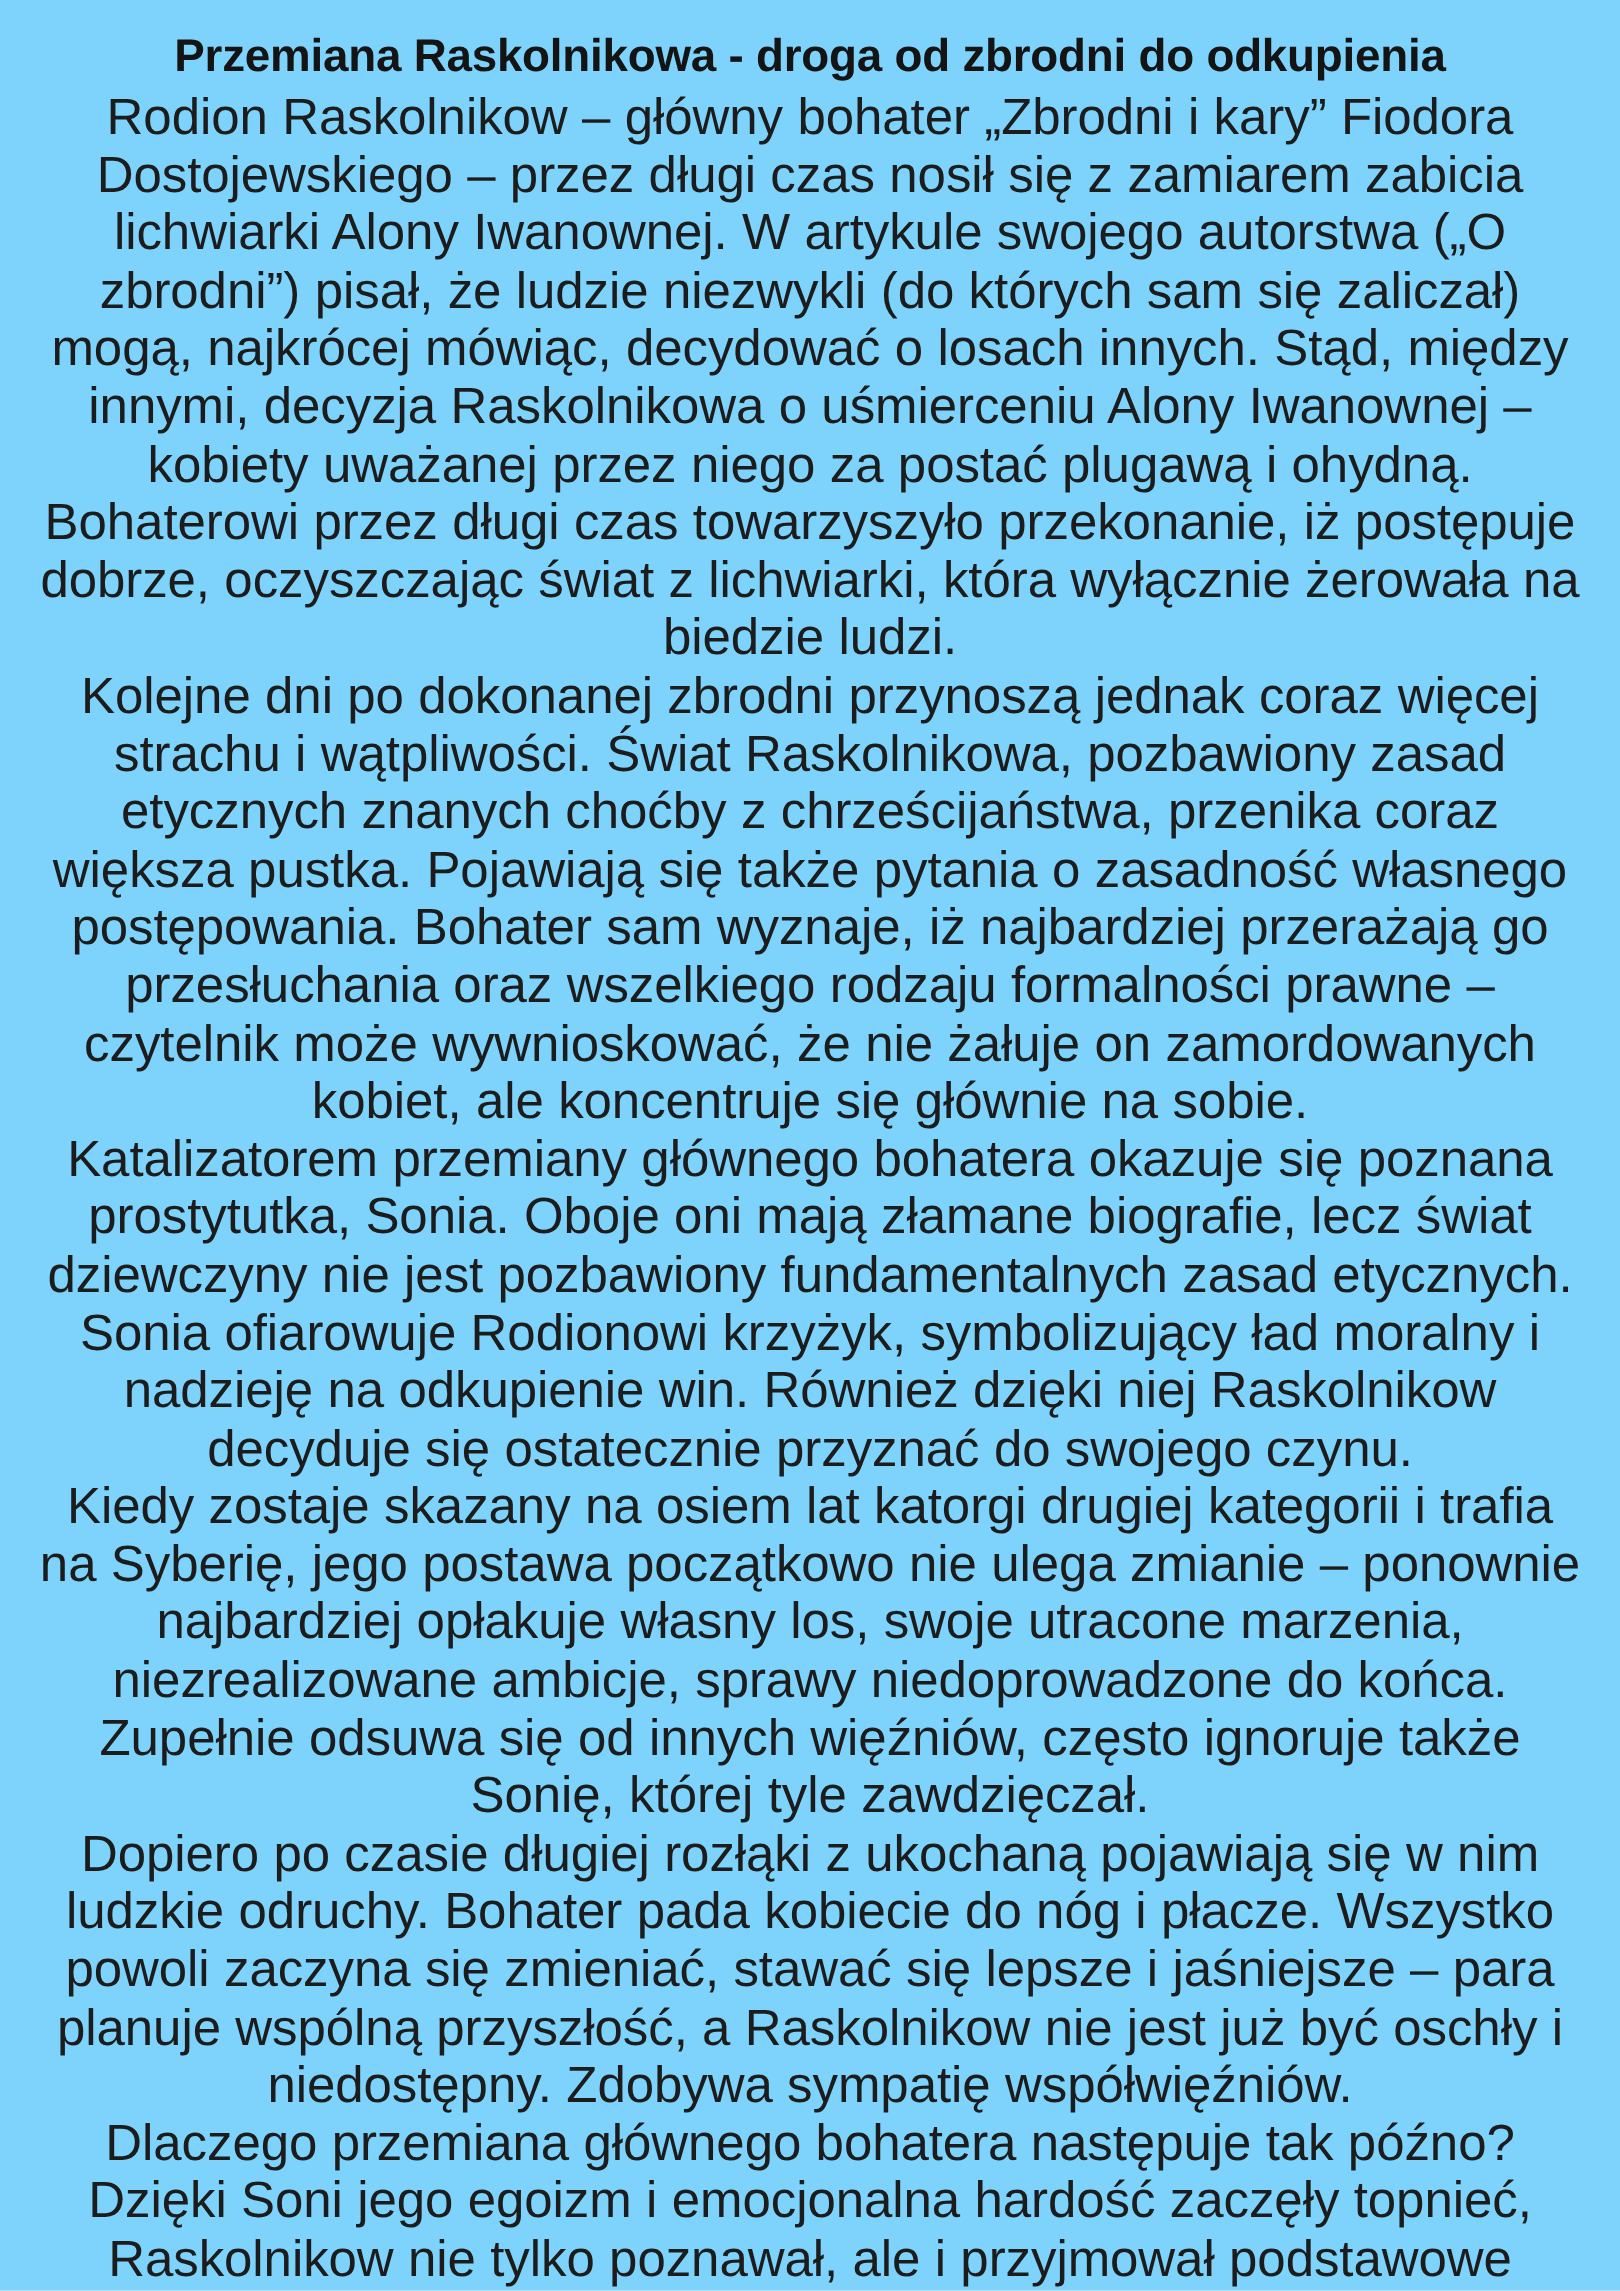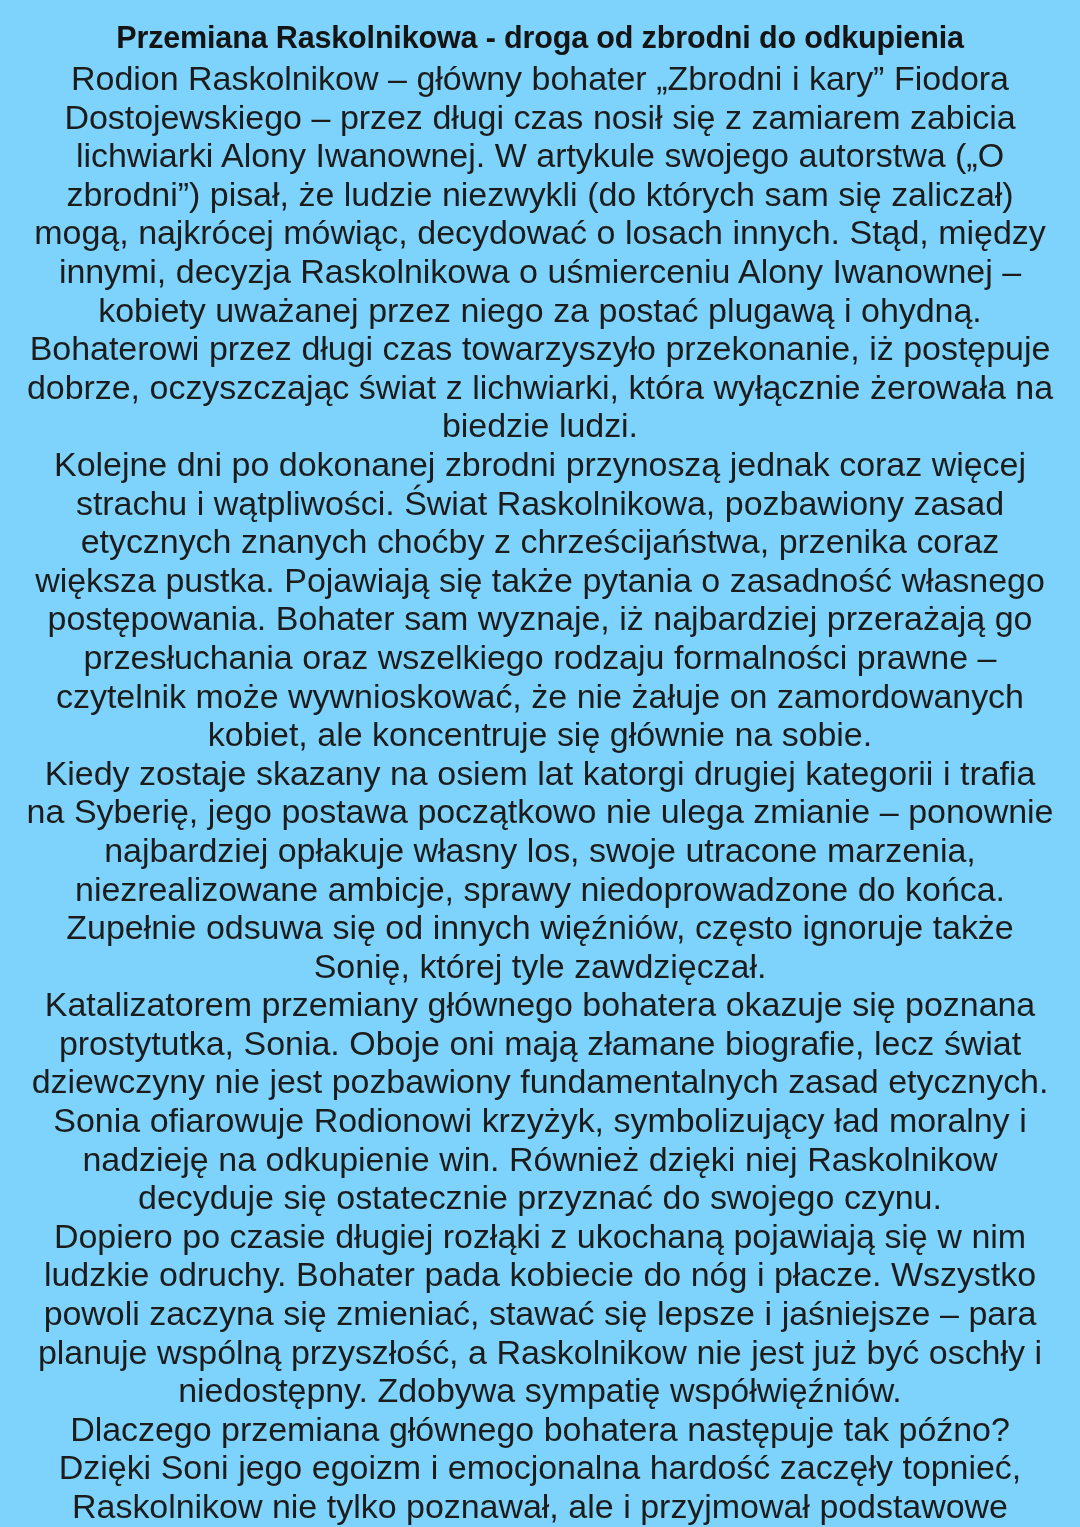--- a/index.html
+++ b/index.html
@@ -49,23 +49,23 @@
 <body>
 
 <div id="document-page">
 
   <h1 id="essay-title">Przemiana Raskolnikowa - droga od zbrodni do odkupienia</h1>
 
   <p class="essay-paragraph">Rodion Raskolnikow – główny bohater „Zbrodni i kary” Fiodora Dostojewskiego – przez długi czas nosił się z zamiarem zabicia lichwiarki Alony Iwanownej. W artykule swojego autorstwa („O zbrodni”) pisał, że ludzie niezwykli (do których sam się zaliczał) mogą, najkrócej mówiąc, decydować o losach innych. Stąd, między innymi, decyzja Raskolnikowa o uśmierceniu Alony Iwanownej – kobiety uważanej przez niego za postać plugawą i ohydną. Bohaterowi przez długi czas towarzyszyło przekonanie, iż postępuje dobrze, oczyszczając świat z lichwiarki, która wyłącznie żerowała na biedzie ludzi.</p>
 
   <p class="essay-paragraph">Kolejne dni po dokonanej zbrodni przynoszą jednak coraz więcej strachu i wątpliwości. Świat Raskolnikowa, pozbawiony zasad etycznych znanych choćby z chrześcijaństwa, przenika coraz większa pustka. Pojawiają się także pytania o zasadność własnego postępowania. Bohater sam wyznaje, iż najbardziej przerażają go przesłuchania oraz wszelkiego rodzaju formalności prawne – czytelnik może wywnioskować, że nie żałuje on zamordowanych kobiet, ale koncentruje się głównie na sobie.</p>
 
+  <p class="essay-paragraph">Katalizatorem przemiany głównego bohatera okazuje się poznana prostytutka, Sonia. Oboje oni mają złamane biografie, lecz świat dziewczyny nie jest pozbawiony fundamentalnych zasad etycznych. Sonia ofiarowuje Rodionowi krzyżyk, symbolizujący ład moralny i nadzieję na odkupienie win. Również dzięki niej Raskolnikow decyduje się ostatecznie przyznać do swojego czynu.</p>
+
   <p class="essay-paragraph">Kiedy zostaje skazany na osiem lat katorgi drugiej kategorii i trafia na Syberię, jego postawa początkowo nie ulega zmianie – ponownie najbardziej opłakuje własny los, swoje utracone marzenia, niezrealizowane ambicje, sprawy niedoprowadzone do końca. Zupełnie odsuwa się od innych więźniów, często ignoruje także Sonię, której tyle zawdzięczał.</p>
-
-  <p class="essay-paragraph">Katalizatorem przemiany głównego bohatera okazuje się poznana prostytutka, Sonia. Oboje oni mają złamane biografie, lecz świat dziewczyny nie jest pozbawiony fundamentalnych zasad etycznych. Sonia ofiarowuje Rodionowi krzyżyk, symbolizujący ład moralny i nadzieję na odkupienie win. Również dzięki niej Raskolnikow decyduje się ostatecznie przyznać do swojego czynu.</p>
 
   <p class="essay-paragraph">Dopiero po czasie długiej rozłąki z ukochaną pojawiają się w nim ludzkie odruchy. Bohater pada kobiecie do nóg i płacze. Wszystko powoli zaczyna się zmieniać, stawać się lepsze i jaśniejsze – para planuje wspólną przyszłość, a Raskolnikow nie jest już być oschły i niedostępny. Zdobywa sympatię współwięźniów.</p>
 
   <p class="essay-paragraph">Dlaczego przemiana głównego bohatera następuje tak późno? Dzięki Soni jego egoizm i emocjonalna hardość zaczęły topnieć, Raskolnikow nie tylko poznawał, ale i przyjmował podstawowe zasady moralne. Sonia sprawiła, że Rodion sięgnął po Ewangelię, która stała dla niego jedną z najważniejszych lektur – odnalazł w księdze podstawowe prawdy o życiu człowieka. Kiedy bohater uświadamia sobie zachodzące w nim zmiany, zadaje sobie pytanie: „Czyż przekonania Soni mogą teraz nie być moimi przekonaniami?”. Wkrótce jego życie staje się lepsze, co może stanowić odpowiedź. Raskolnikow zmartwychwstaje wewnętrznie.</p>
 
   <p class="essay-paragraph">Fiodor Dostojewski w historii Rodiona Raskolnikowa zawarł fundamentalną i ponadczasową prawdę o ludzkim życiu. Sam system nakazów i zakazów nigdy nie będzie w stanie zapewnić porządku w społeczeństwie, jeśli jego członkowie zrezygnują z podstawowych wartości moralnych, instynktownej, niejako wrodzonej wiedzy o tym, co jest dobre, a co złe.</p>
 
 </div>
 
 </body></html>

